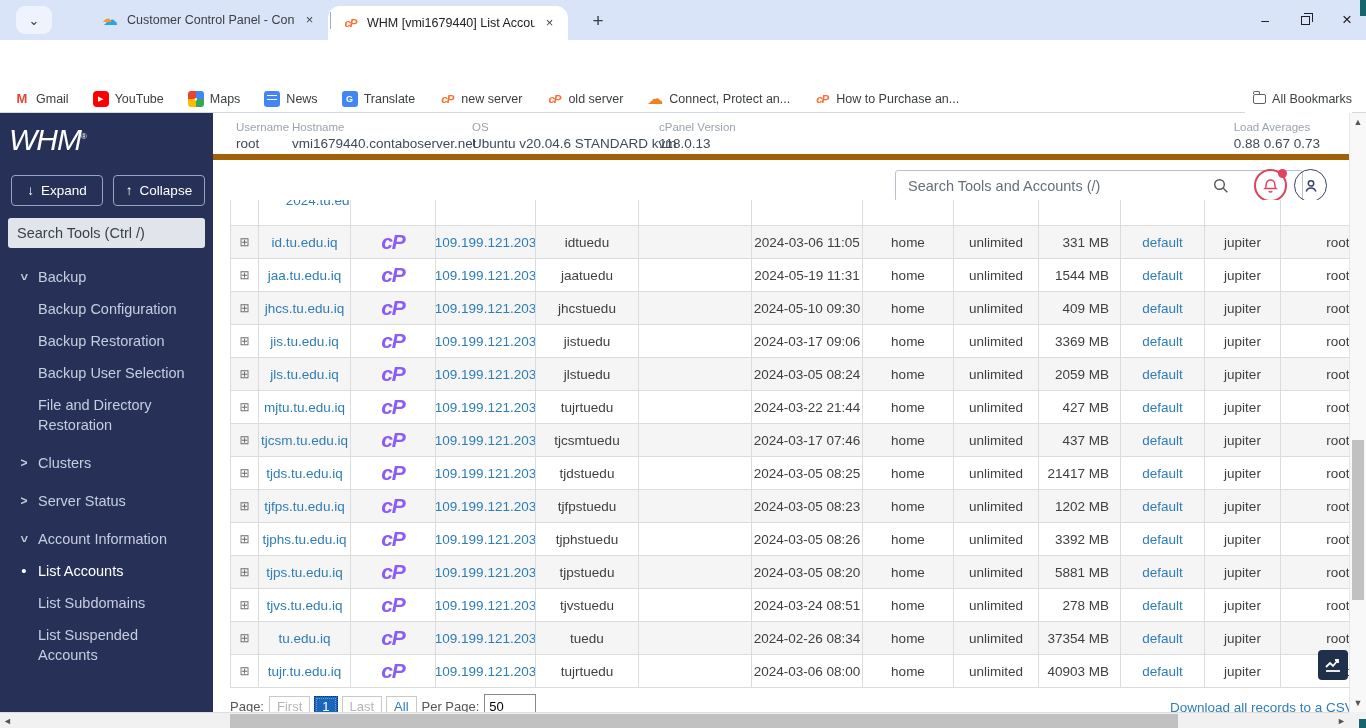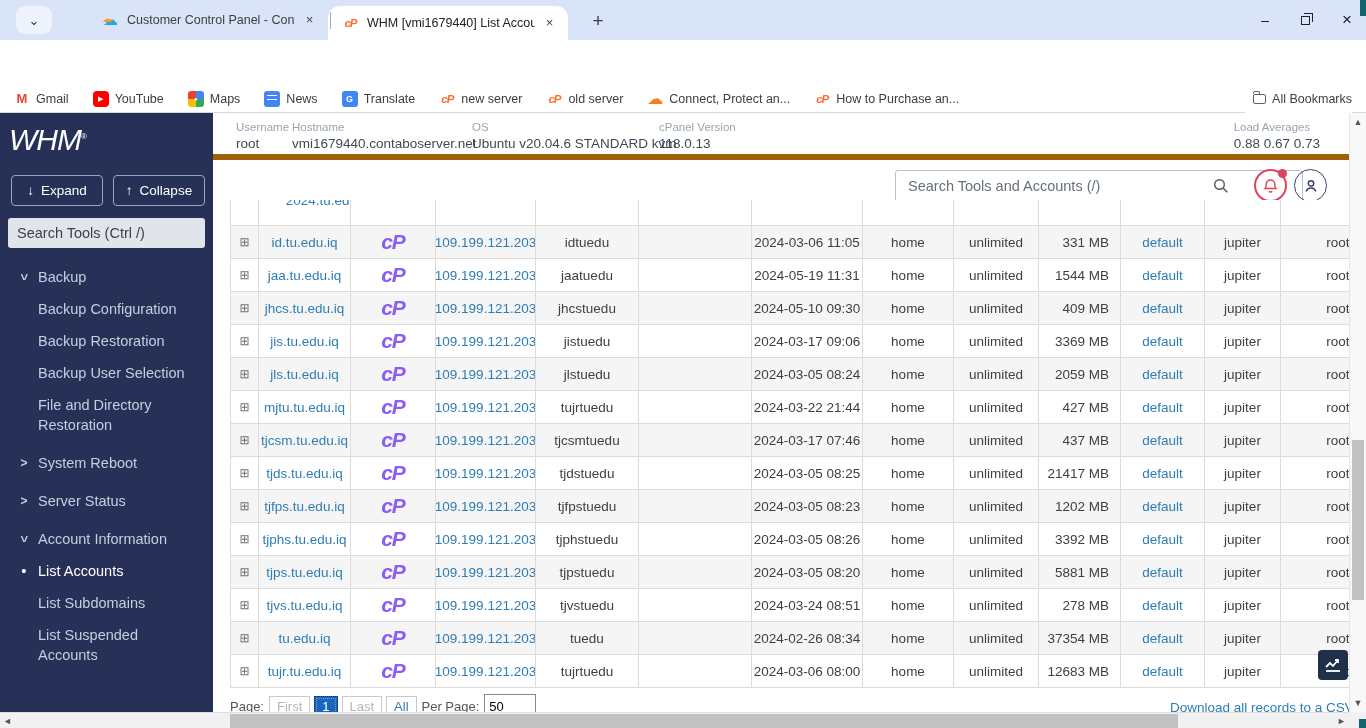--- a/index.html
+++ b/index.html
@@ -291,25 +291,25 @@
   <div class="nav-item child">
     <span class="chev"></span>
     <span class="nav-label">Backup User Selection</span>
   </div>
 
   <div class="nav-item child">
     <span class="chev"></span>
     <span class="nav-label">File and Directory Restoration</span>
   </div>
 
-
   <div class="nav-item group-closed">
     <span class="chev"></span>
-    <span class="nav-label">System Reboot</span>
-  </div>
+    <span class="nav-label">Clusters</span>
+  </div>
+
 
   <div class="nav-item group-closed">
     <span class="chev"></span>
     <span class="nav-label">Server Status</span>
   </div>
 
   <div class="nav-item group-open">
     <span class="chev"></span>
     <span class="nav-label">Account Information</span>
   </div>
@@ -1002,21 +1002,21 @@
     <div class="cell c6">
           <span>2024-03-06 08:00</span>
         </div>
     <div class="cell c7">
           <span>home</span>
         </div>
     <div class="cell c8">
           <span>unlimited</span>
         </div>
     <div class="cell c9">
-          <span>12683 MB</span>
+          <span>40903 MB</span>
         </div>
     <div class="cell c10">
           <a class="lnk">default</a>
         </div>
     <div class="cell c11">
           <span>jupiter</span>
         </div>
     <div class="cell c12">
           <span>root</span>
         </div>

